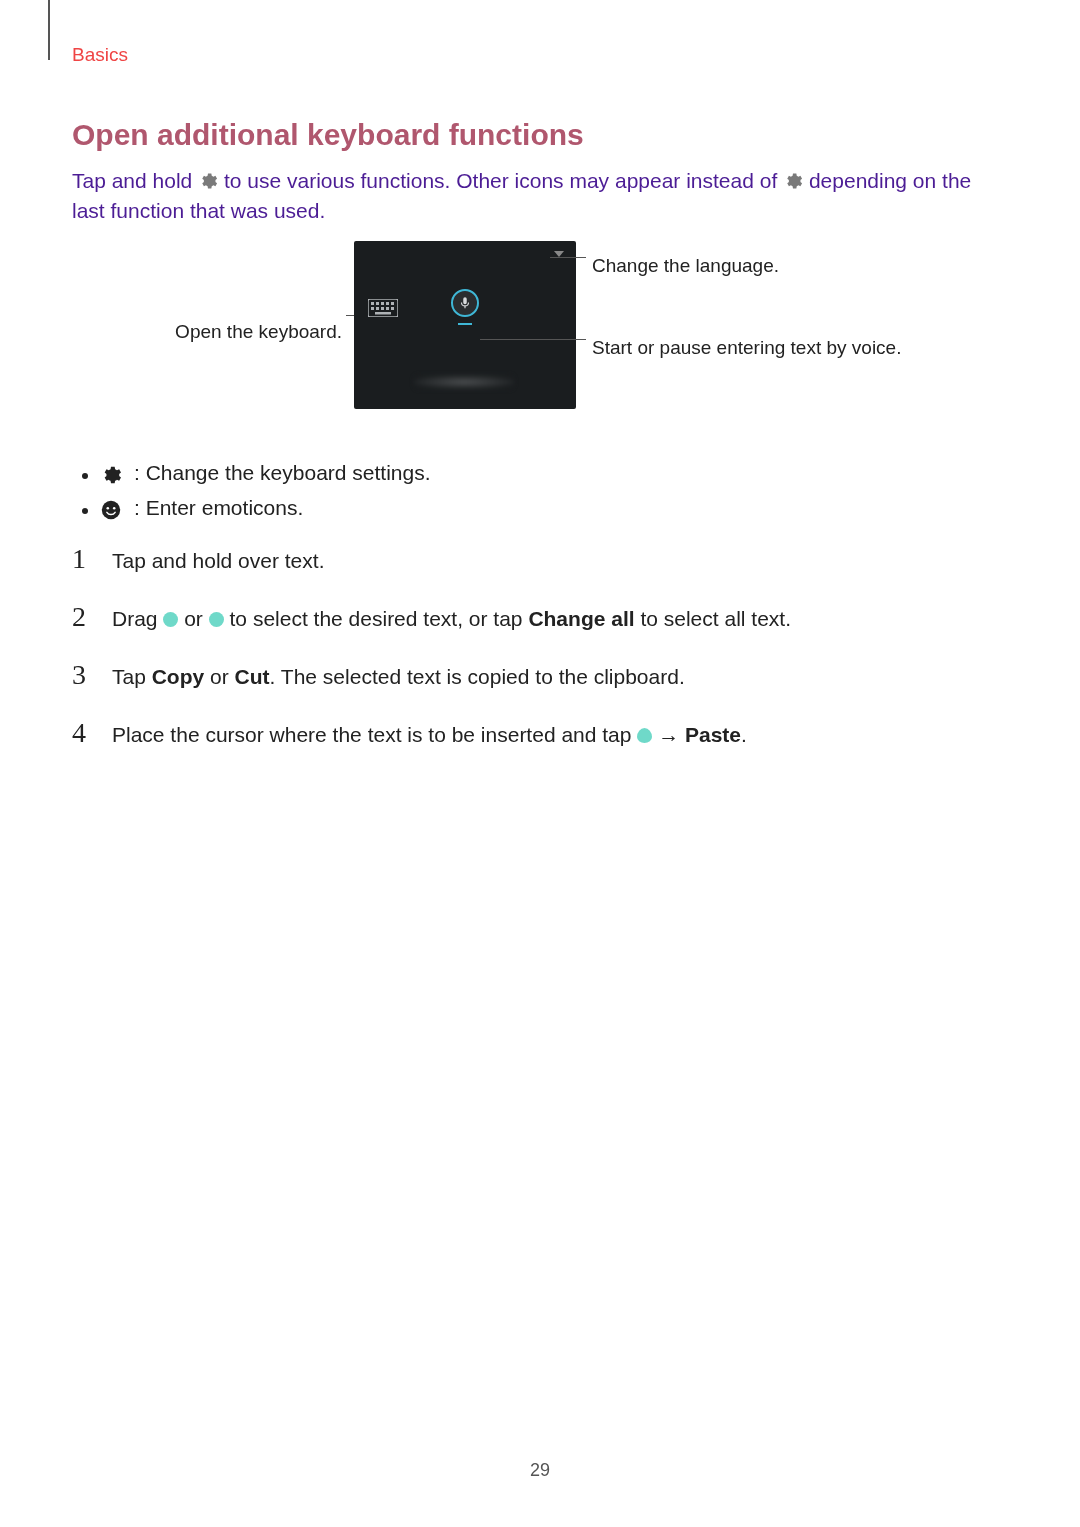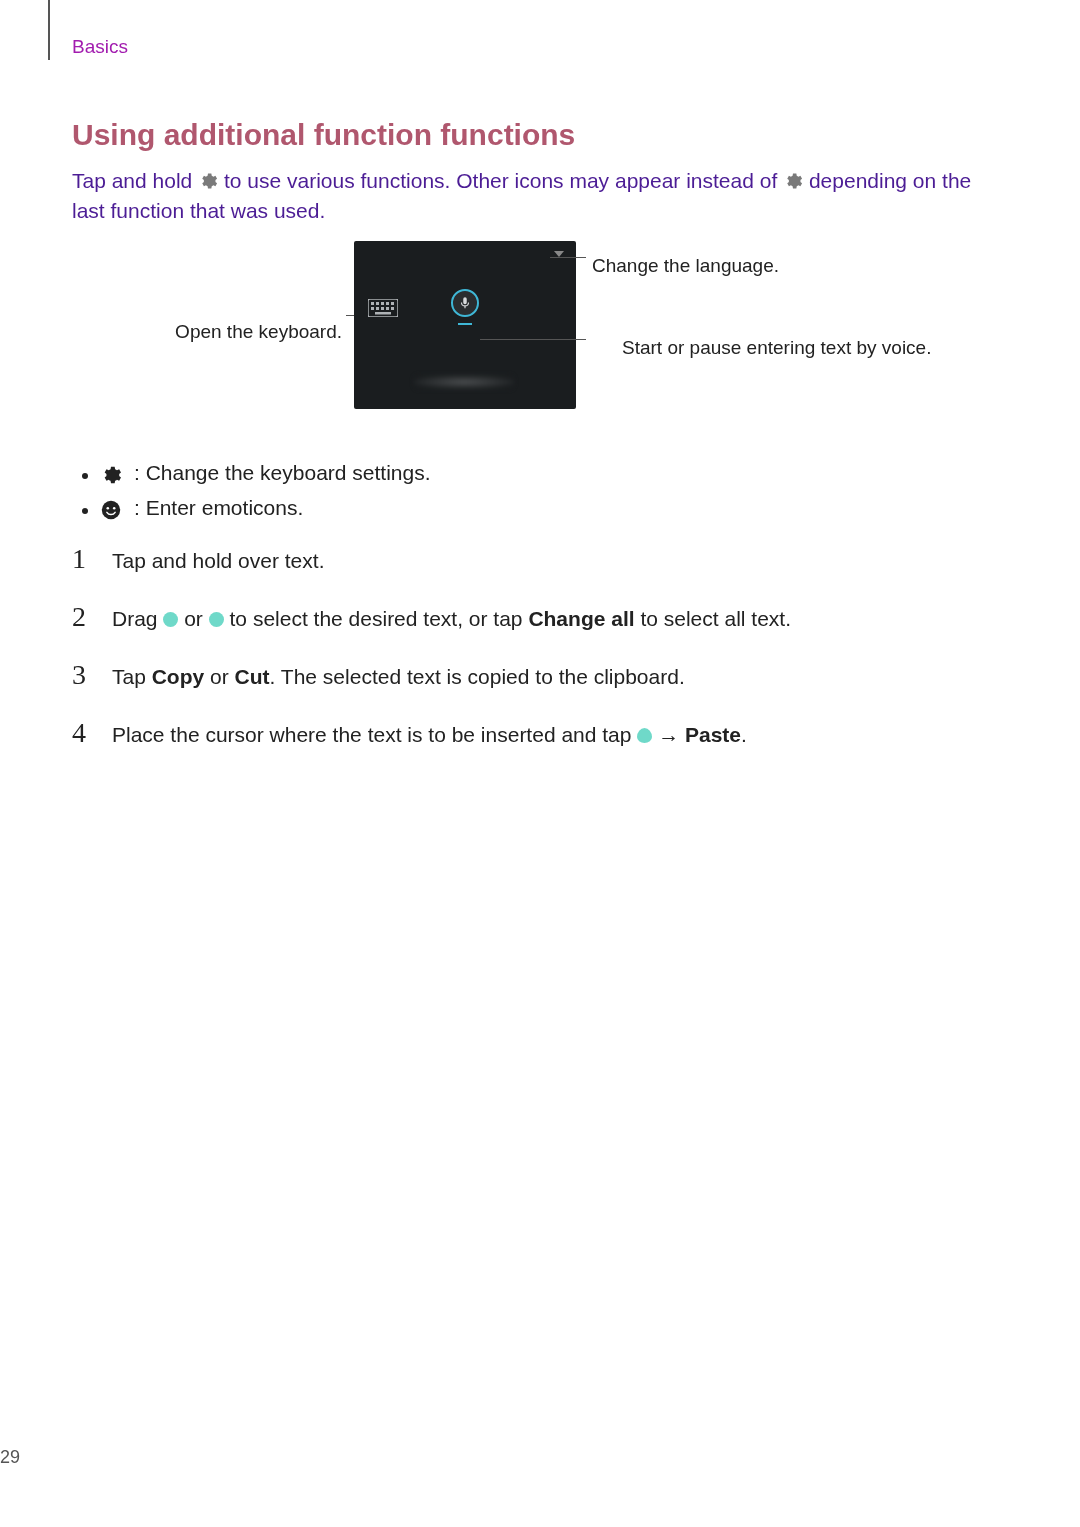--- a/index.html
+++ b/index.html
@@ -15,23 +15,23 @@
     position: absolute;
     left: 48px;
     top: 0;
     width: 2px;
     height: 60px;
     background: #555;
   }
   .header-crumb {
     position: absolute;
     left: 72px;
-    top: 36px;
+    top: 44px;
     font-size: 19px;
-    color: #a21caf;
+    color: #ef4444;
   }
   .content {
     position: absolute;
     left: 72px;
     right: 72px;
     top: 100px;
   }
   h2.section {
     color: #b0576e;
     font-weight: 600;
@@ -82,21 +82,21 @@
     text-align: right;
     width: 230px;
   }
   .callout-right {
     position: absolute;
     left: 520px;
     font-size: 19px;
     width: 320px;
   }
   .callout-right.top { top: 14px; }
-  .callout-right.bot { top: 94px; line-height: 1.35; margin-left: 30px; }
+  .callout-right.bot { top: 94px; line-height: 1.35; }
   .screenshot {
     position: absolute;
     left: 282px;
     top: 0;
     width: 222px;
     height: 168px;
     background: #1a1d1f;
     border-radius: 2px;
     overflow: hidden;
   }
@@ -183,36 +183,36 @@
     width: 15px; height: 15px;
     background: #6fd9c9;
     border-radius: 50%;
     vertical-align: -1px;
   }
   .handle.tear {
     border-radius: 50% 50% 50% 50% / 60% 60% 40% 40%;
   }
   .page-num {
     position: absolute;
-    bottom: 59px;
+    bottom: 46px;
     width: 100%;
-    text-align: left;
+    text-align: center;
     font-size: 18px;
     color: #555;
   }
 </style>
 </head>
 <body>
 
 <div class="side-rule"></div>
 <div class="header-crumb">Basics</div>
 
 <div class="content">
 
-  <h2 class="section">Using additional function functions</h2>
+  <h2 class="section">Open additional keyboard functions</h2>
 
   <p class="body">
     <span>Tap and hold </span><span class="inline-icon"><svg viewBox="0 0 24 24">
           <path fill="#7a7a7a" d="M12 8a4 4 0 100 8 4 4 0 000-8zm9 4a7 7 0 00-.1-1.2l2-1.6-2-3.4-2.4 1a7 7 0 00-2-1.2L16 3h-4l-.5 2.6a7 7 0 00-2 1.2l-2.4-1-2 3.4 2 1.6A7 7 0 007 12a7 7 0 00.1 1.2l-2 1.6 2 3.4 2.4-1a7 7 0 002 1.2L12 21h4l.5-2.6a7 7 0 002-1.2l2.4 1 2-3.4-2-1.6c.07-.4.1-.8.1-1.2z"></path>
         </svg></span><span> to use various functions. Other icons may appear instead of </span><span class="inline-icon"><svg viewBox="0 0 24 24">
           <path fill="#7a7a7a" d="M12 8a4 4 0 100 8 4 4 0 000-8zm9 4a7 7 0 00-.1-1.2l2-1.6-2-3.4-2.4 1a7 7 0 00-2-1.2L16 3h-4l-.5 2.6a7 7 0 00-2 1.2l-2.4-1-2 3.4 2 1.6A7 7 0 007 12a7 7 0 00.1 1.2l-2 1.6 2 3.4 2.4-1a7 7 0 002 1.2L12 21h4l.5-2.6a7 7 0 002-1.2l2.4 1 2-3.4-2-1.6c.07-.4.1-.8.1-1.2z"></path>
         </svg></span><span> depending on the last function that was used.</span>
   </p>
 
 

